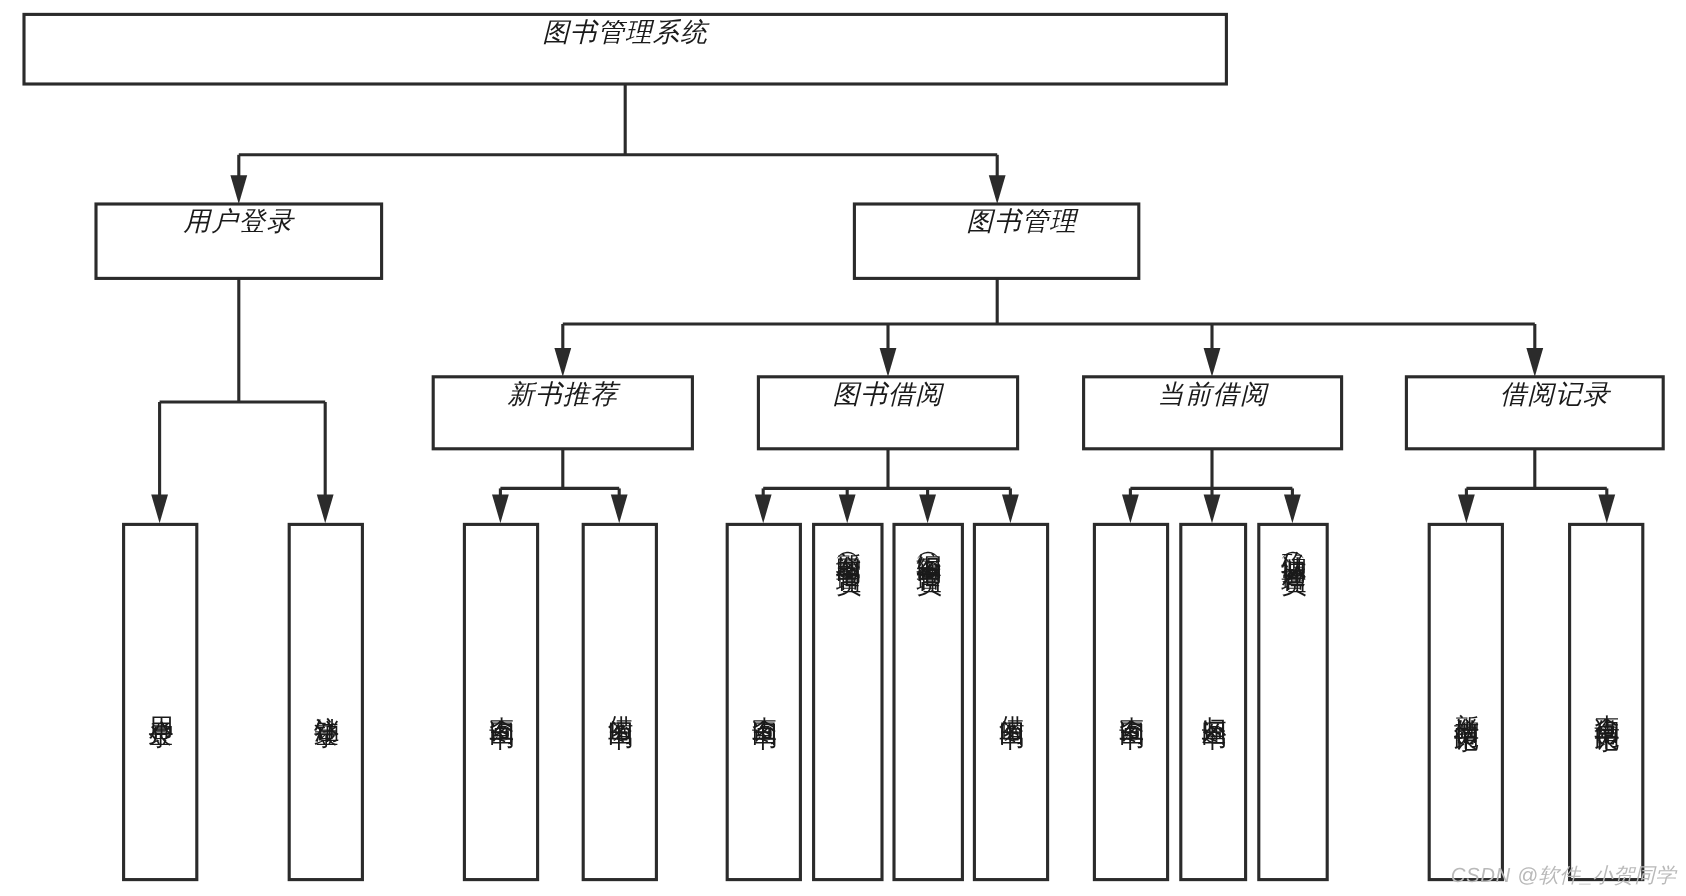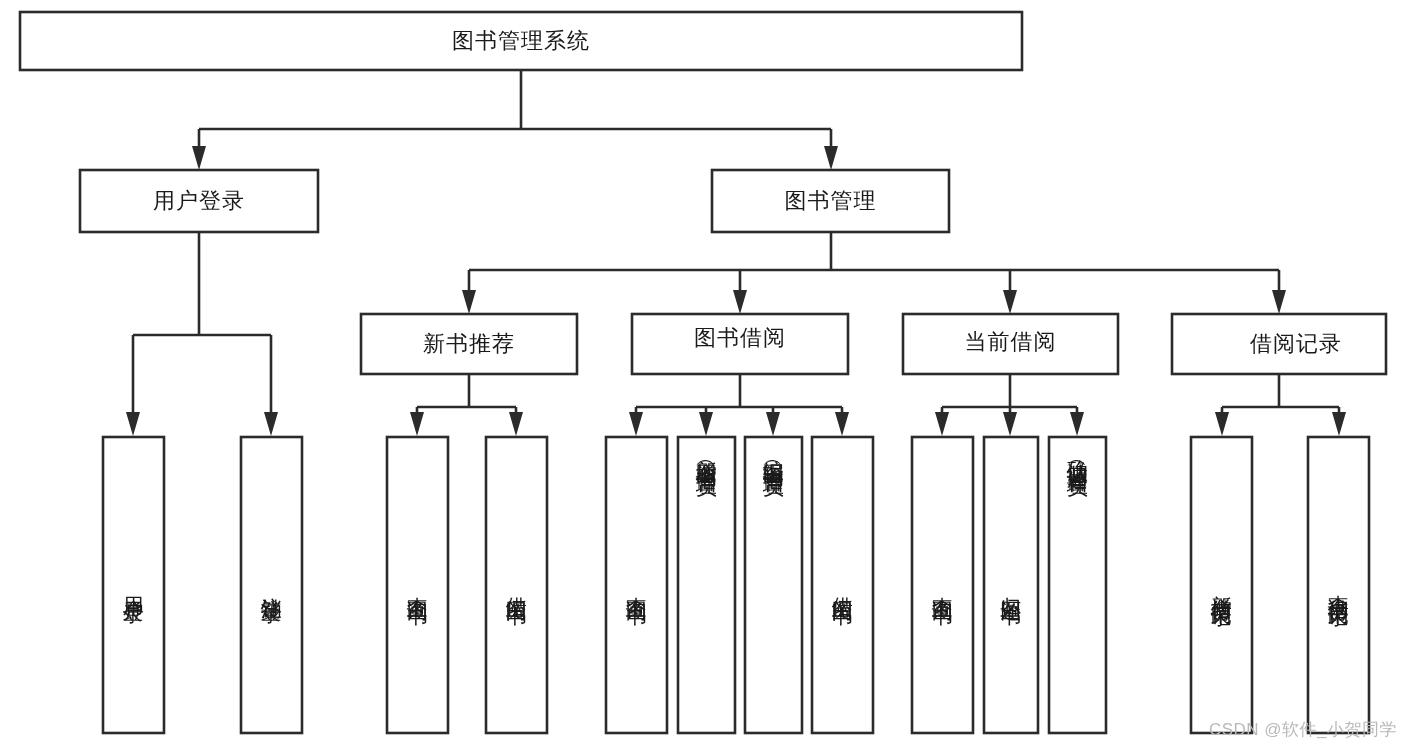--- a/index.html
+++ b/index.html
@@ -55,41 +55,43 @@
     font-size: 21px;
     line-height: 1.12;
     color: #1a1a1a;
     letter-spacing: 2.5px;
     text-align: center;
     white-space: nowrap;
   }
   .hlabel-wrap {
     position: absolute;
     display: flex;
-    align-items: center;
+    align-items: flex-start;
     justify-content: center;
     pointer-events: none;
+    font-style: italic;
   }
   .hlabel-text {
     font-family: "Liberation Sans", "DejaVu Sans", sans-serif;
     font-size: 22px;
     color: #1a1a1a;
     letter-spacing: 1px;
     white-space: nowrap;
   }
   #watermark {
     position: absolute;
     right: 8px;
     bottom: 6px;
     font-family: "Liberation Sans", "DejaVu Sans", sans-serif;
     font-size: 17px;
     color: #b9b9b9;
     letter-spacing: 0.5px;
     white-space: nowrap;
     pointer-events: none;
+    font-style: italic;
   }
 </style>
 </head>
 <body>
 
 <div id="diagram-root">
 
   <svg id="flow-svg" viewBox="0 0 1405 747">
 
     <g>
@@ -195,21 +197,21 @@
 
   </svg>
 
   <div class="hlabel-wrap" style="left:20px; top:12px; width:1002px; height:58px;">
     <span class="hlabel-text">图书管理系统</span>
   </div>
 
   <div class="hlabel-wrap" style="left:80px; top:170px; width:238px; height:62px;">
     <span class="hlabel-text">用户登录</span>
   </div>
-  <div class="hlabel-wrap" style="left:712px; top:170px; width:237px; height:62px;">
+  <div class="hlabel-wrap" style="left:733px; top:170px; width:237px; height:62px;">
     <span class="hlabel-text">图书管理</span>
   </div>
 
   <div class="hlabel-wrap" style="left:361px; top:314px; width:216px; height:60px;">
     <span class="hlabel-text">新书推荐</span>
   </div>
   <div class="hlabel-wrap" style="left:632px; top:314px; width:216px; height:48px;">
     <span class="hlabel-text">图书借阅</span>
   </div>
   <div class="hlabel-wrap" style="left:903px; top:314px; width:215px; height:56px;">

